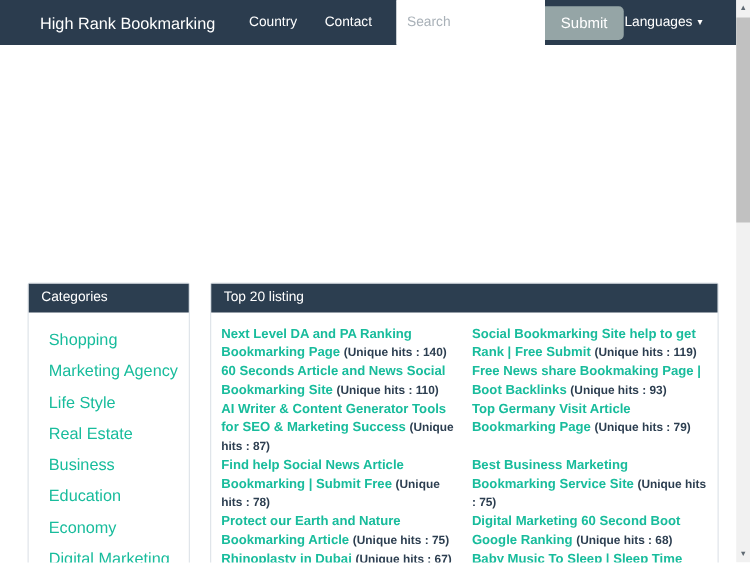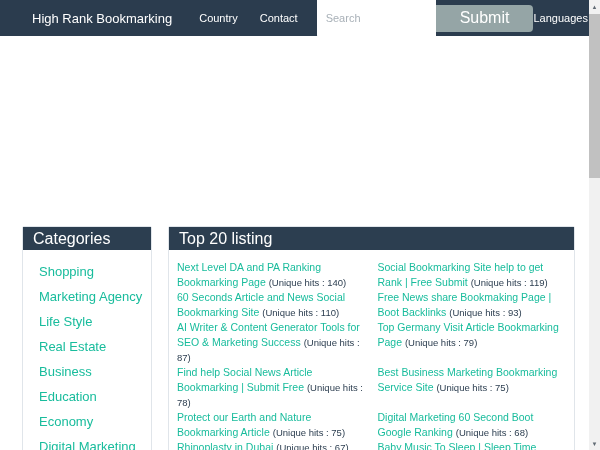--- a/index.html
+++ b/index.html
@@ -27,44 +27,44 @@
   .nav-link{color:#fff;font-size:11px;margin:0 11px;white-space:nowrap;cursor:pointer;}
   .search-group{display:flex;align-items:center;margin-left:8px;}
   .search-input{
     width:119px;height:42px;border:none;border-radius:4px 0 0 4px;
     padding:0 9px;font-size:11px;font-family:"Liberation Sans",sans-serif;
     color:#333;outline:none;
   }
   .search-input::placeholder{color:#a9b1b8;}
   .submit-btn{
     height:27px;background:var(--submit-bg);color:#fff;border:none;
-    border-radius:0 4px 4px 0;font-size:16px;padding:0 24px;
+    border-radius:0 4px 4px 0;font-size:12px;padding:0 13px;
     font-family:"Liberation Sans",sans-serif;cursor:pointer;
   }
   .languages{
     margin-left:auto;margin-right:27px;color:#fff;font-size:11px;
     white-space:nowrap;cursor:pointer;display:flex;align-items:center;gap:4px;
   }
   .caret{font-size:8px;line-height:1;}
   
   .content{position:absolute;top:226px;left:22px;width:553px;display:flex;gap:16px;align-items:flex-start;}
   .panel{border:1px solid var(--panel-border);background:#fff;border-radius:2px;}
   .panel-header{
-    background:var(--panel-header-bg);color:#fff;font-size:16px;
+    background:var(--panel-header-bg);color:#fff;font-size:11px;
     padding:5px 10px;line-height:13px;
   }
   .categories-panel{width:130px;}
   .categories-body{padding:9px 0 30px;min-height:230px;}
   .category-link{
     display:block;color:var(--accent-teal);font-size:13px;
     padding:6.5px 16px;line-height:12px;text-decoration:none;cursor:pointer;white-space:nowrap;
   }
   .listing-panel{flex:1;}
   .listing-body{padding:10px 8px 4px;}
-  .listing-row{display:flex;gap:12px;}
+  .listing-row{display:flex;gap:12px;font-weight:bold;}
   .listing-cell{width:calc(50% - 6px);font-size:10.5px;line-height:15px;}
   .listing-link{color:var(--accent-teal);text-decoration:none;cursor:pointer;}
   .hits{color:var(--hits-text);font-size:9.5px;}
   
   .scrollbar{position:absolute;right:0;top:0;width:11px;height:450px;background:var(--scroll-track);z-index:20;}
   .scroll-btn{
     position:absolute;left:0;width:11px;height:13px;display:flex;
     align-items:center;justify-content:center;font-size:6px;color:#606a73;cursor:pointer;
   }
   .scroll-btn.up{top:0;}

